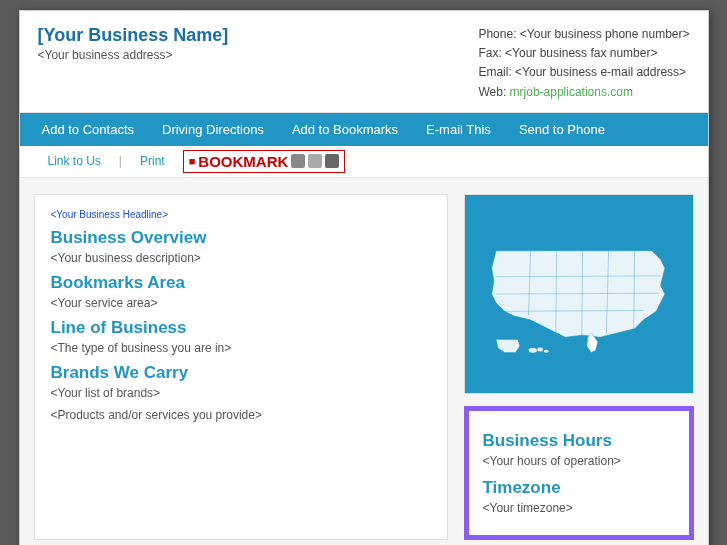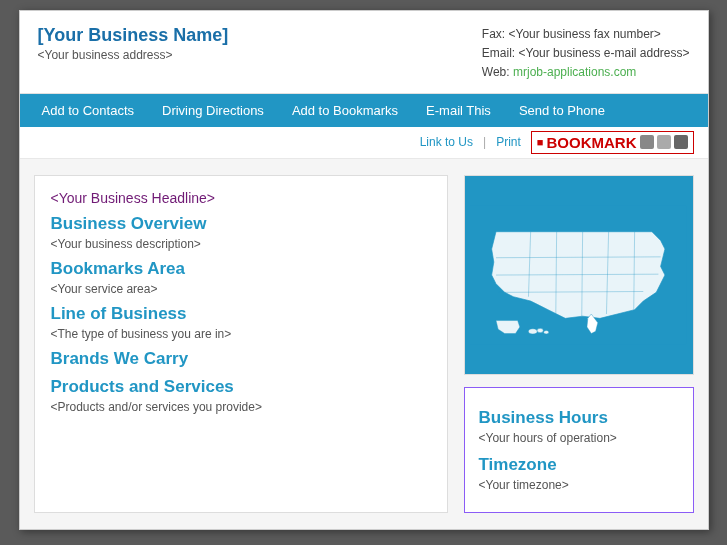--- a/index.html
+++ b/index.html
@@ -58,24 +58,23 @@
       color: #fff;
       text-decoration: none;
       font-size: 13px;
       padding: 9px 14px;
       display: inline-block;
       white-space: nowrap;
     }
     
     .utility-bar {
       display: flex;
-      justify-content: flex-end;
-      align-items: center;
-      padding: 4px 14px;
-      gap: 10px;
+      align-items: center;
+      padding: 4px 28px;
+      gap: 18px;
       background: #fff;
       border-bottom: 1px solid #e8e8e8;
     }
     .utility-bar a {
       color: #2196c4;
       text-decoration: none;
       font-size: 12px;
     }
     .bookmark-box {
       display: flex;
@@ -115,22 +114,22 @@
       border: 1px solid #ddd;
     }
     .right-column {
       width: 230px;
       display: flex;
       flex-direction: column;
       gap: 0;
     }
     
     .business-headline {
-      font-size: 14px;
-      color: #701a75;
+      font-size: 10px;
+      color: #1d4ed8;
       margin-bottom: 4px;
     }
     .section-title {
       font-size: 17px;
       color: #2196c4;
       font-weight: bold;
       margin-bottom: 3px;
       margin-top: 8px;
     }
     .section-desc {
@@ -150,37 +149,38 @@
       border: 1px solid #ddd;
       margin-bottom: 12px;
     }
     .map-svg {
       width: 95%;
       height: 95%;
     }
     
     .right-info {
       background: #fff;
-      border: 1px solid #8b5cf6;
+      border: 5px solid #8b5cf6;
       padding: 12px 14px;
     }
   </style>
 </head>
 <body>
 
 <div class="page-wrapper">
 
   <div class="header">
     <div class="header-left">
       <div class="business-name">[Your Business Name]</div>
       <div class="business-address">
         <span>&lt;Your business address&gt;</span>
       </div>
     </div>
     <div class="header-right">
+      <div>Phone: &lt;Your business phone number&gt;</div>
       <div>Fax: &lt;Your business fax number&gt;</div>
       <div>Email: &lt;Your business e-mail address&gt;</div>
       <div>
         <span>Web:</span>
         <a class="web-link" href="#">mrjob-applications.com</a>
       </div>
     </div>
   </div>
 
   <nav class="navbar">
@@ -214,22 +214,22 @@
       <div class="section-title">Business Overview</div>
       <div class="section-desc">&lt;Your business description&gt;</div>
 
       <div class="section-title">Bookmarks Area</div>
       <div class="section-desc">&lt;Your service area&gt;</div>
 
       <div class="section-title">Line of Business</div>
       <div class="section-desc">&lt;The type of business you are in&gt;</div>
 
       <div class="section-title">Brands We Carry</div>
-
-      <div class="section-title">Products and Services</div>
+      <div class="section-desc">&lt;Your list of brands&gt;</div>
+
       <div class="section-desc">&lt;Products and/or services you provide&gt;</div>
     </div>
 
     <div class="right-column">
 
       <div class="map-container">
         <svg class="map-svg" viewBox="0 0 500 320" xmlns="http://www.w3.org/2000/svg">
 
           <rect width="500" height="320" fill="#2196c4"></rect>
 

